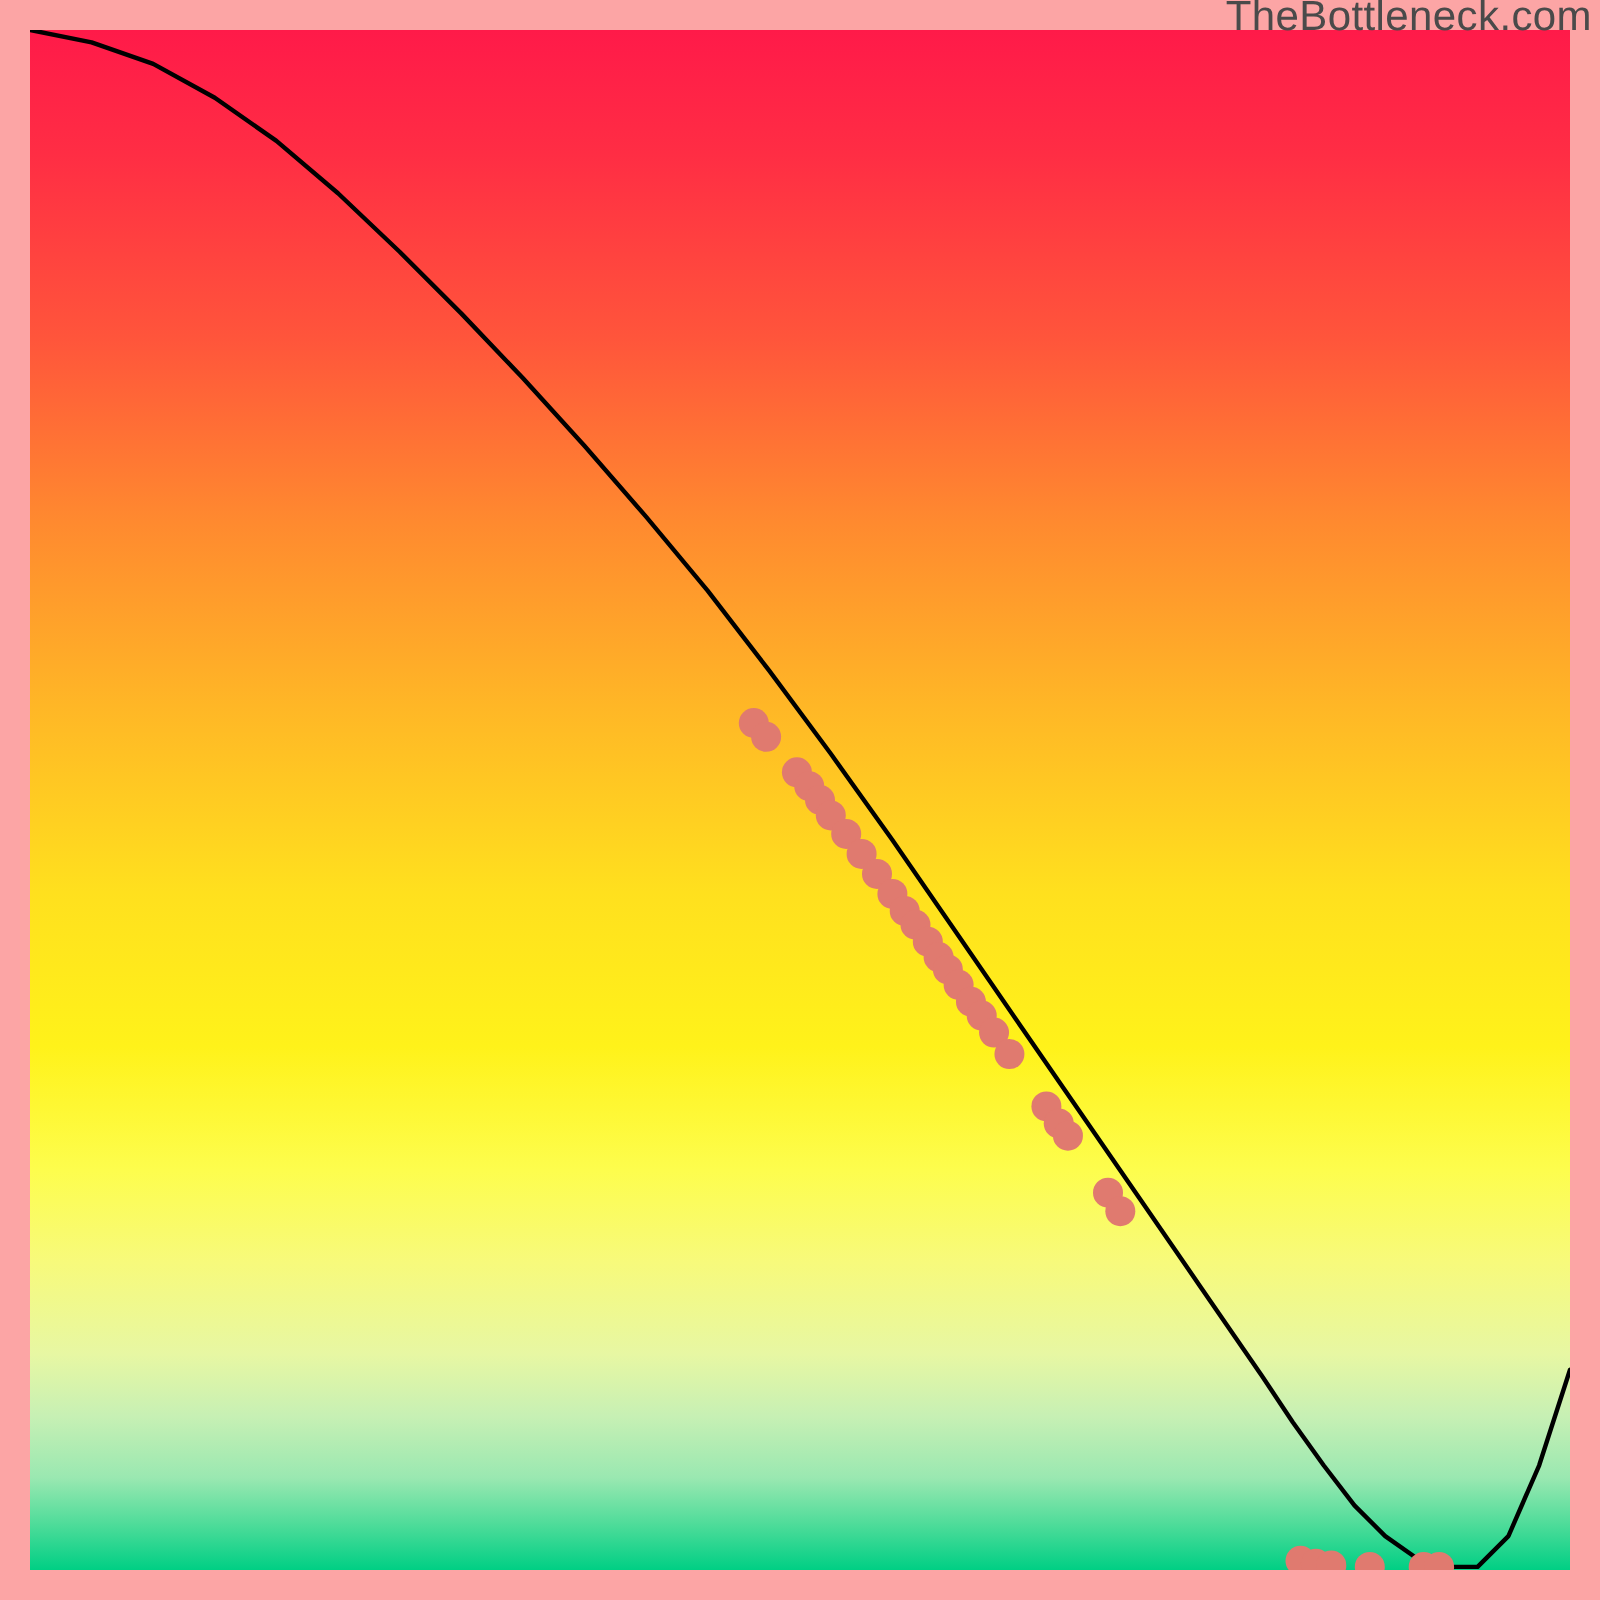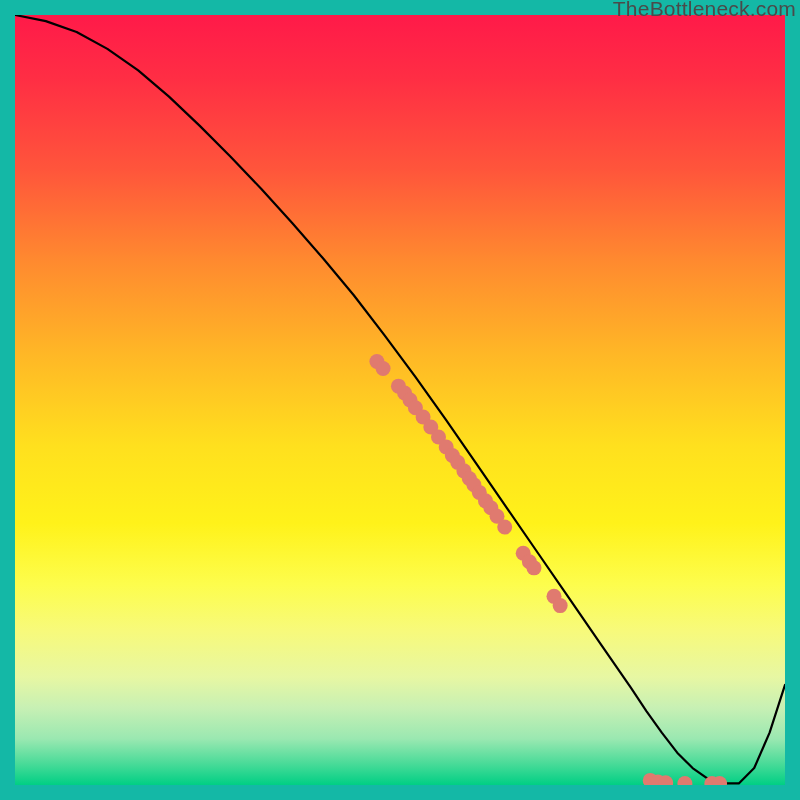--- a/index.html
+++ b/index.html
@@ -6,21 +6,21 @@
     margin: 0;
     padding: 0;
     width: 800px;
     height: 800px;
     overflow: hidden;
   }
   .stage {
     position: relative;
     width: 800px;
     height: 800px;
-    background: #14b8a6;
+    background: #fca5a5;
   }
   
   .plot {
     position: absolute;
     left: 15px;
     top: 15px;
     width: 770px;
     height: 770px;
     
     background: linear-gradient(

